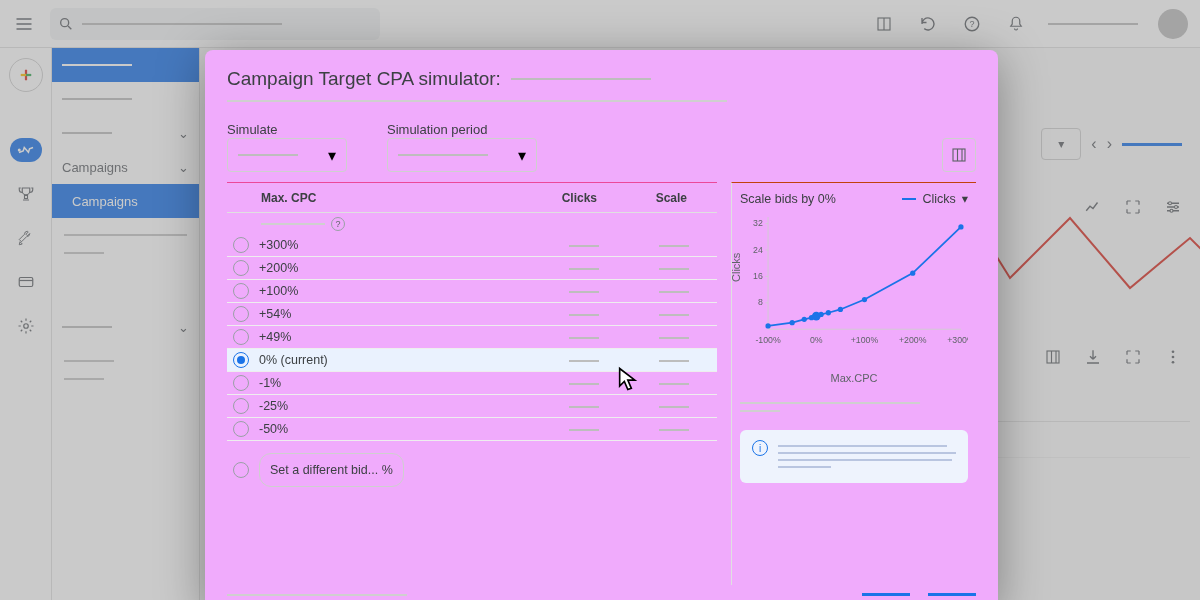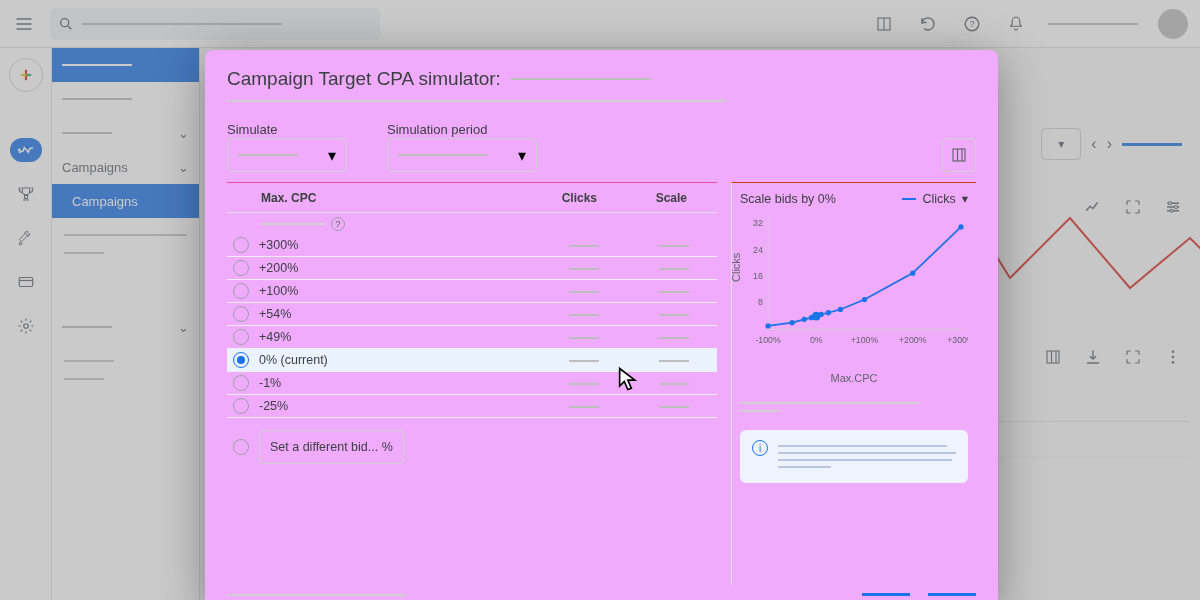--- a/index.html
+++ b/index.html
@@ -61,21 +61,21 @@
 .sim-row.selected .radio { border-color:#1a73e8; }
 .sim-row.selected .radio::after { content:''; width:8px; height:8px; background:#1a73e8; border-radius:50%; }
 .sim-row .c1 { flex:0 0 170px; }
 .sim-row .c2 { flex:0 0 170px; text-align:right; }
 .sim-row .c3 { flex:0 0 100px; text-align:right; padding-right:10px; }
 .sim-row .dash { display:inline-block; height:2px; width:30px; background:#bdbdbd; vertical-align:middle; }
 .info-sub { display:flex; align-items:center; gap:6px; margin:4px 0 3px 34px; }
 .info-sub .subline { height:2px; width:64px; background:#cfcfcf; }
 .qmark { width:14px; height:14px; border:1px solid #9aa0a6; border-radius:50%; font-size:9px; display:flex; align-items:center; justify-content:center; color:#5f6368; }
 .custom-bid { display:flex; align-items:center; gap:10px; margin-top:12px; }
-.custom-bid .box { border:1px solid #cfcfcf; border-radius:4px; height:34px; padding:0 10px; display:flex; align-items:center; font-size:12.5px; color:#3c4043; }
+.custom-bid .box { border:1px solid #cfcfcf; border-radius:12px; height:34px; padding:0 10px; display:flex; align-items:center; font-size:12.5px; color:#3c4043; }
 
 .chart-panel { flex:1; border-top:1px solid #c2410c; border-left:1px solid #e0e0e0; padding:8px 8px 4px 8px; display:flex; flex-direction:column; }
 .chart-head { display:flex; align-items:center; font-size:12.5px; color:#3c4043; }
 .chart-head .sel { margin-left:auto; display:flex; align-items:center; gap:6px; }
 .chart-head .blue-tick { width:14px; height:2px; background:#1a73e8; }
 .chart-area { position:relative; flex:0 0 160px; margin-top:4px; }
 .y-label { position:absolute; left:-4px; top:50%; transform:rotate(-90deg) translateX(14px); transform-origin:left; font-size:11px; color:#5f6368; }
 .x-label { text-align:center; font-size:11px; color:#5f6368; margin-top:2px; }
 .chart-area svg { position:absolute; inset:0; }
 .tick-txt { font-size:10px; fill:#5f6368; }
@@ -362,20 +362,26 @@
           </div>
           <div class="sim-row">
             <span class="radio"></span>
     <span class="c1">-1%</span>
     <span class="c2"><span class="dash"></span></span>
     <span class="c3"><span class="dash"></span></span>
           </div>
           <div class="sim-row">
             <span class="radio"></span>
     <span class="c1">-25%</span>
+    <span class="c2"><span class="dash"></span></span>
+    <span class="c3"><span class="dash"></span></span>
+          </div>
+          <div class="sim-row">
+            <span class="radio"></span>
+    <span class="c1">-50%</span>
     <span class="c2"><span class="dash"></span></span>
     <span class="c3"><span class="dash"></span></span>
           </div>
         </div>
       <div class="custom-bid">
         <span class="radio" style="width:16px;height:16px;border:1.5px solid #9aa0a6;border-radius:50%;margin-left:6px"></span>
         <div class="box">
             <span>Set a different bid...  %</span>
           </div>
       </div>

